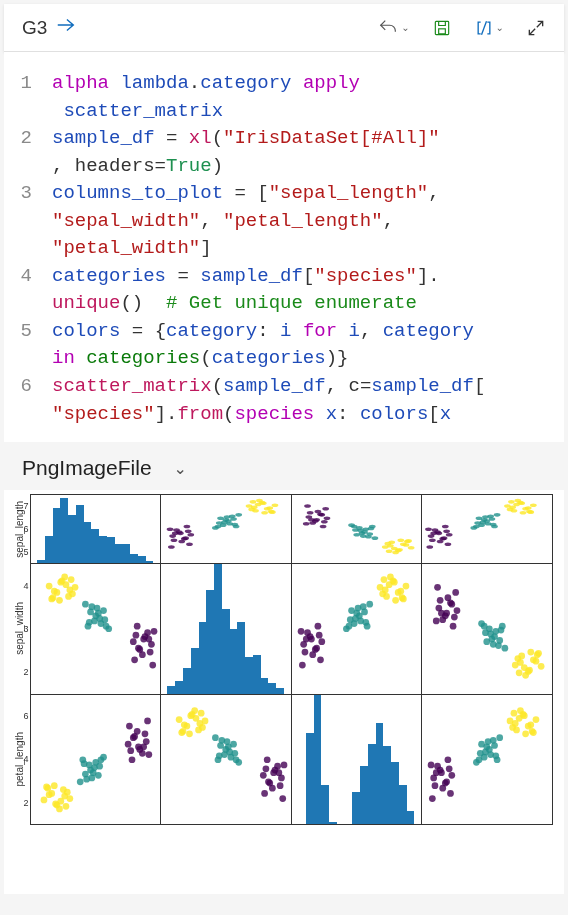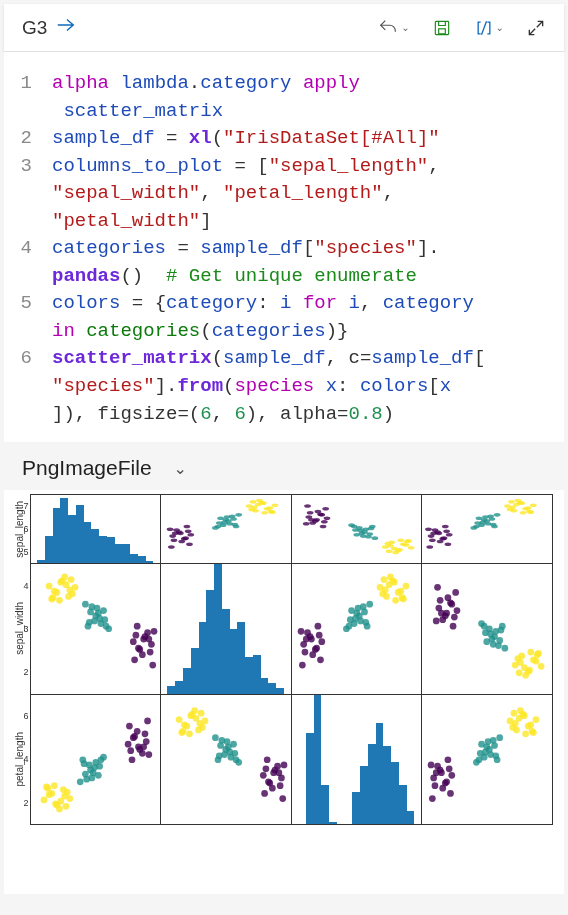--- a/index.html
+++ b/index.html
@@ -58,21 +58,21 @@
   width: 40px;
   text-align: right;
   color: #8a8a8a;
   padding-right: 20px;
   flex-shrink: 0;
 }
 .code { flex: 1; white-space: pre-wrap; word-break: break-word; }
 .cont .gutter { visibility: hidden; }
 
 .kw { color: #b300b3; }
-.fn { color: #6d28d9; font-weight: bold; }
+.fn { color: #be185d; }
 .str { color: #b31b1b; }
 .name { color: #1e4bb8; }
 .num { color: #1e9050; }
 .bool { color: #1e9050; }
 .param { color: #333; }
 .op { color: #333; }
 .cmt { color: #1a8a1a; }
 .call { color: #0a7a0a; }
 .punc { color: #333; }
 
@@ -199,59 +199,59 @@
       <div class="code"><span class="kw">alpha</span><span> </span><span class="name">lambda</span><span class="punc">.</span><span class="name">category</span><span> </span><span class="kw">apply</span></div>
     </div>
     <div class="line cont">
       <div class="gutter">1</div>
       <div class="code"><span class="name"> scatter_matrix</span></div>
     </div>
     <div class="line">
       <div class="gutter">2</div>
       <div class="code"><span class="name">sample_df</span><span class="op"> = </span><span class="fn">xl</span><span class="punc">(</span><span class="str">"IrisDataSet[#All]"</span></div>
     </div>
+    <div class="line cont">
+      <div class="gutter">2</div>
+      <div class="code"><span class="param">, headers=</span><span class="bool">True</span><span class="punc">)</span></div>
+    </div>
     <div class="line">
       <div class="gutter">3</div>
       <div class="code"><span class="name">columns_to_plot</span><span class="op"> = [</span><span class="str">"sepal_length"</span><span class="punc">, </span></div>
     </div>
     <div class="line cont">
       <div class="gutter">3</div>
       <div class="code"><span class="str">"sepal_width"</span><span class="punc">, </span><span class="str">"petal_length"</span><span class="punc">, </span></div>
     </div>
     <div class="line cont">
       <div class="gutter">3</div>
       <div class="code"><span class="str">"petal_width"</span><span class="op">]</span></div>
     </div>
     <div class="line">
       <div class="gutter">4</div>
       <div class="code"><span class="name">categories</span><span class="op"> = </span><span class="name">sample_df</span><span class="punc">[</span><span class="str">"species"</span><span class="punc">].</span></div>
     </div>
     <div class="line cont">
       <div class="gutter">4</div>
-      <div class="code"><span class="fn">pandas</span><span class="punc">()  </span><span class="cmt"># Get unique enumerate</span></div>
+      <div class="code"><span class="fn">unique</span><span class="punc">()  </span><span class="cmt"># Get unique enumerate</span></div>
     </div>
     <div class="line">
       <div class="gutter">5</div>
       <div class="code"><span class="name">colors</span><span class="op"> = {</span><span class="name">category</span><span class="punc">: </span><span class="name">i</span><span> </span><span class="kw">for</span><span> </span><span class="name">i</span><span class="punc">, </span><span class="name">category</span><span> </span></div>
     </div>
     <div class="line cont">
       <div class="gutter">5</div>
       <div class="code"><span class="kw">in</span><span> </span><span class="call">categories</span><span class="punc">(</span><span class="name">categories</span><span class="punc">)}</span></div>
     </div>
     <div class="line">
       <div class="gutter">6</div>
       <div class="code"><span class="fn">scatter_matrix</span><span class="punc">(</span><span class="name">sample_df</span><span class="param">, c=</span><span class="name">sample_df</span><span class="punc">[</span></div>
     </div>
     <div class="line cont">
       <div class="gutter">6</div>
       <div class="code"><span class="str">"species"</span><span class="punc">].</span><span class="fn">from</span><span class="punc">(</span><span class="kw">species</span><span> </span><span class="name">x</span><span class="punc">: </span><span class="name">colors</span><span class="punc">[</span><span class="name">x</span></div>
-    </div>
-    <div class="line cont">
-      <div class="gutter">6</div>
-      <div class="code"><span class="param">]), figsize=(</span><span class="num">6</span><span class="punc">, </span><span class="num">6</span><span class="param">), alpha=</span><span class="num">0.8</span><span class="punc">)</span></div>
     </div>
   </div>
 
 <div class="output-label">
   <span>PngImageFile</span>
   <span class="output-chev">⌄</span>
 </div>
 
 <div class="chart-area">
   <div class="sm-grid" id="smgrid">

